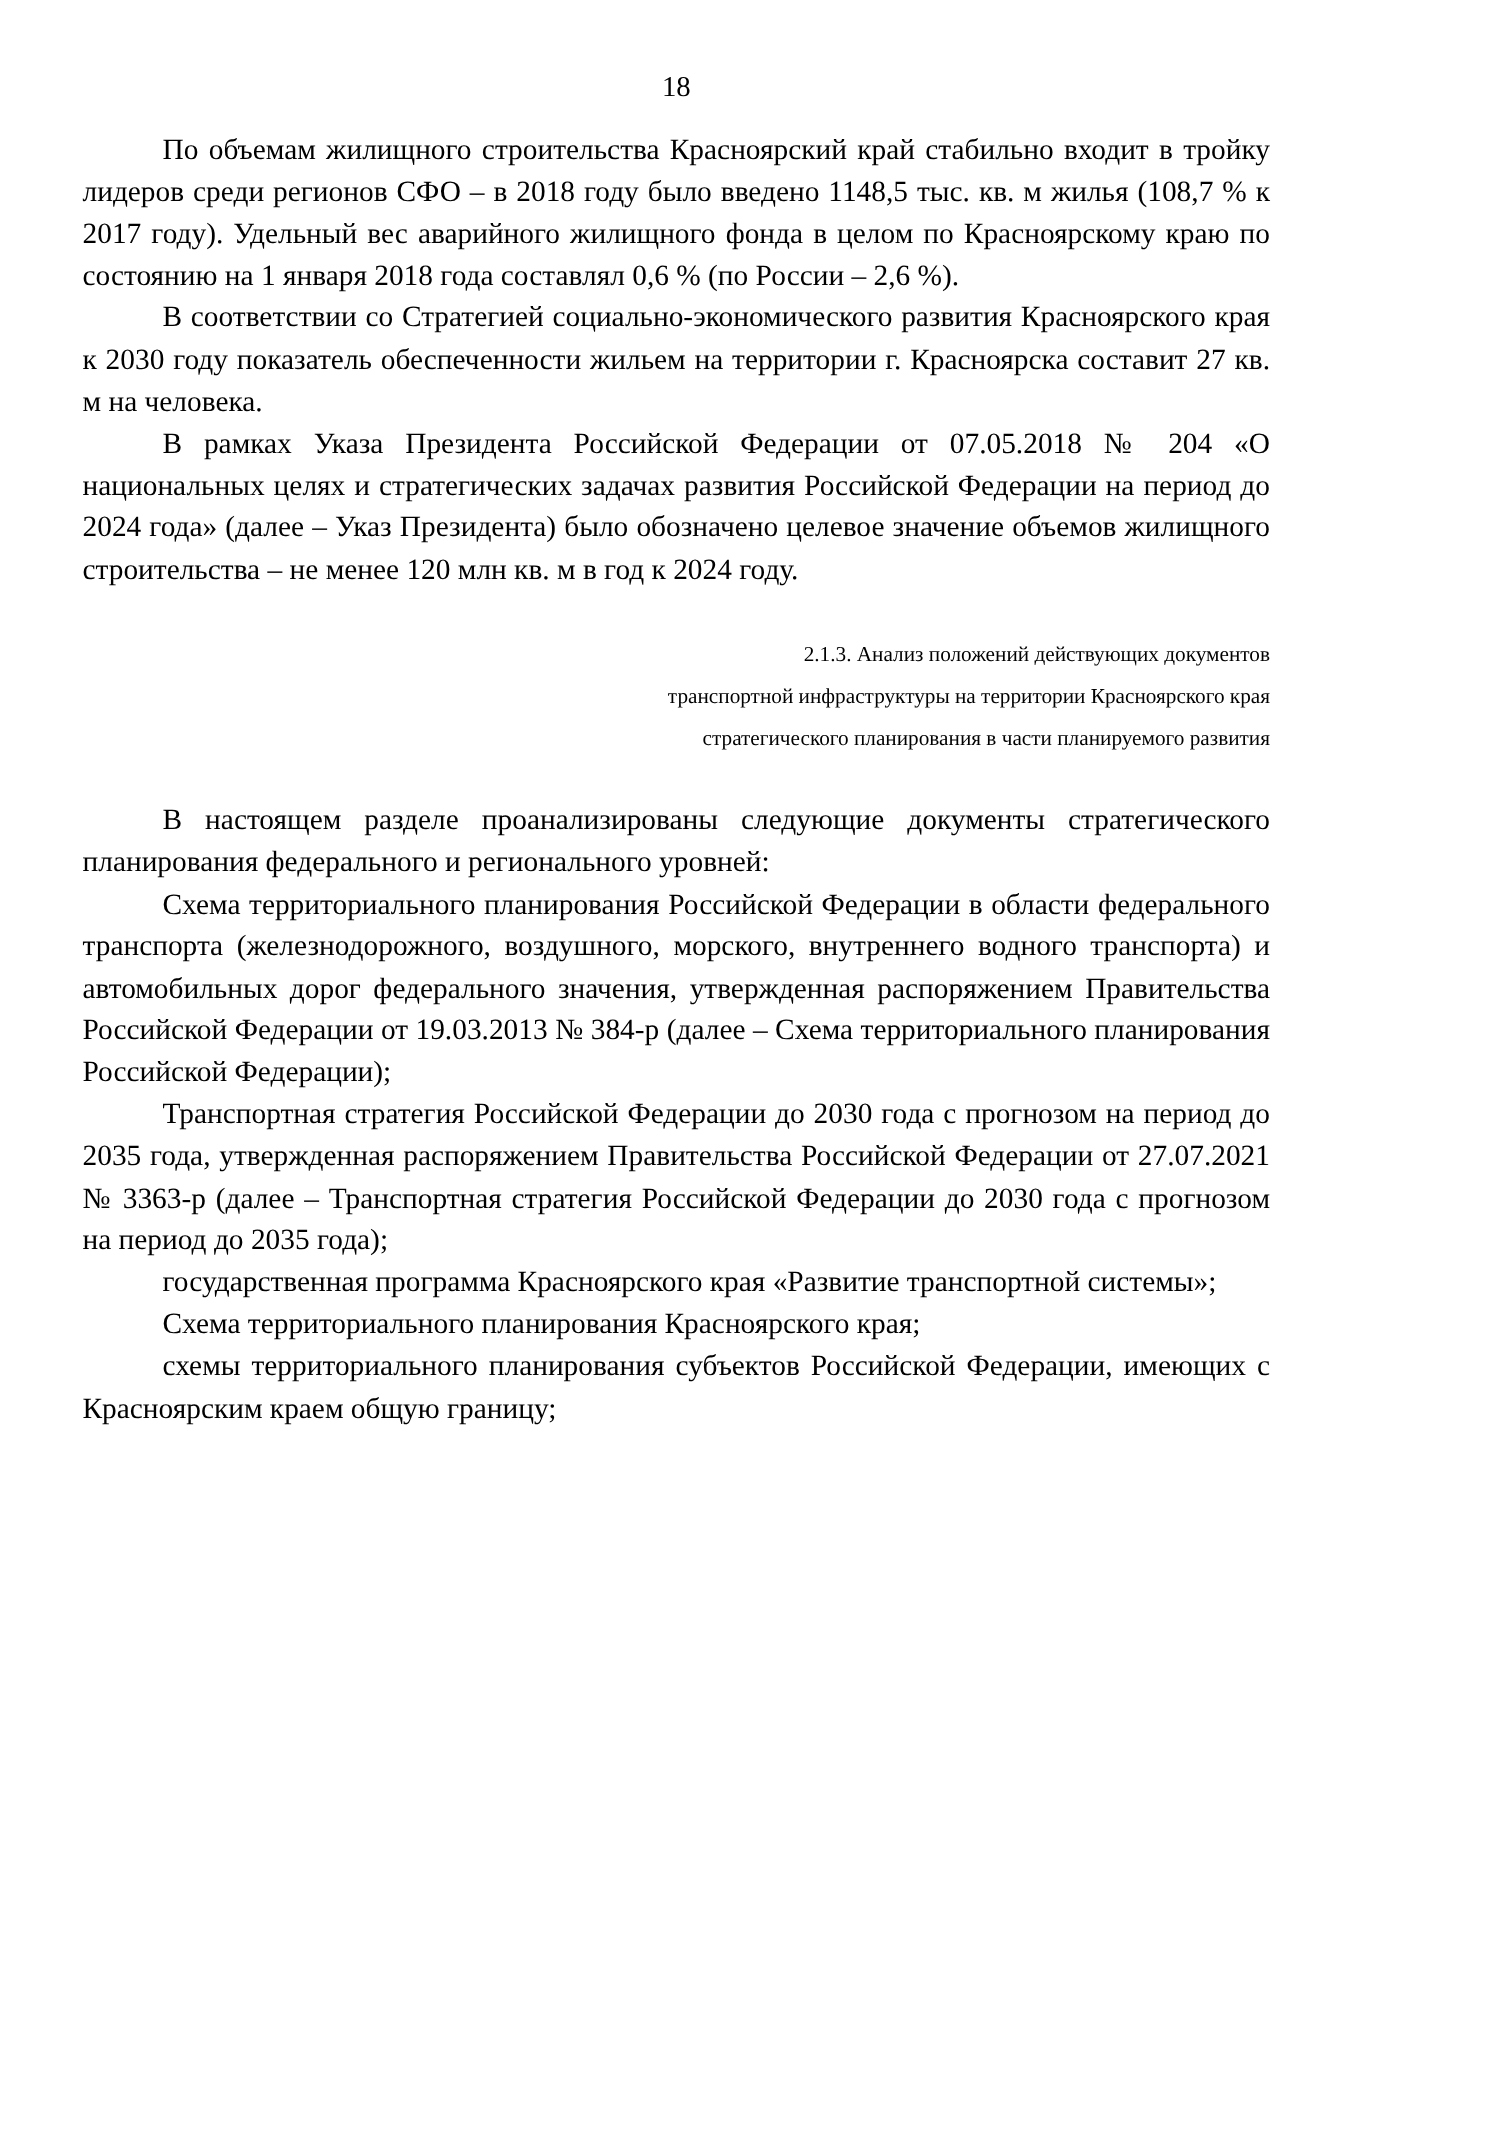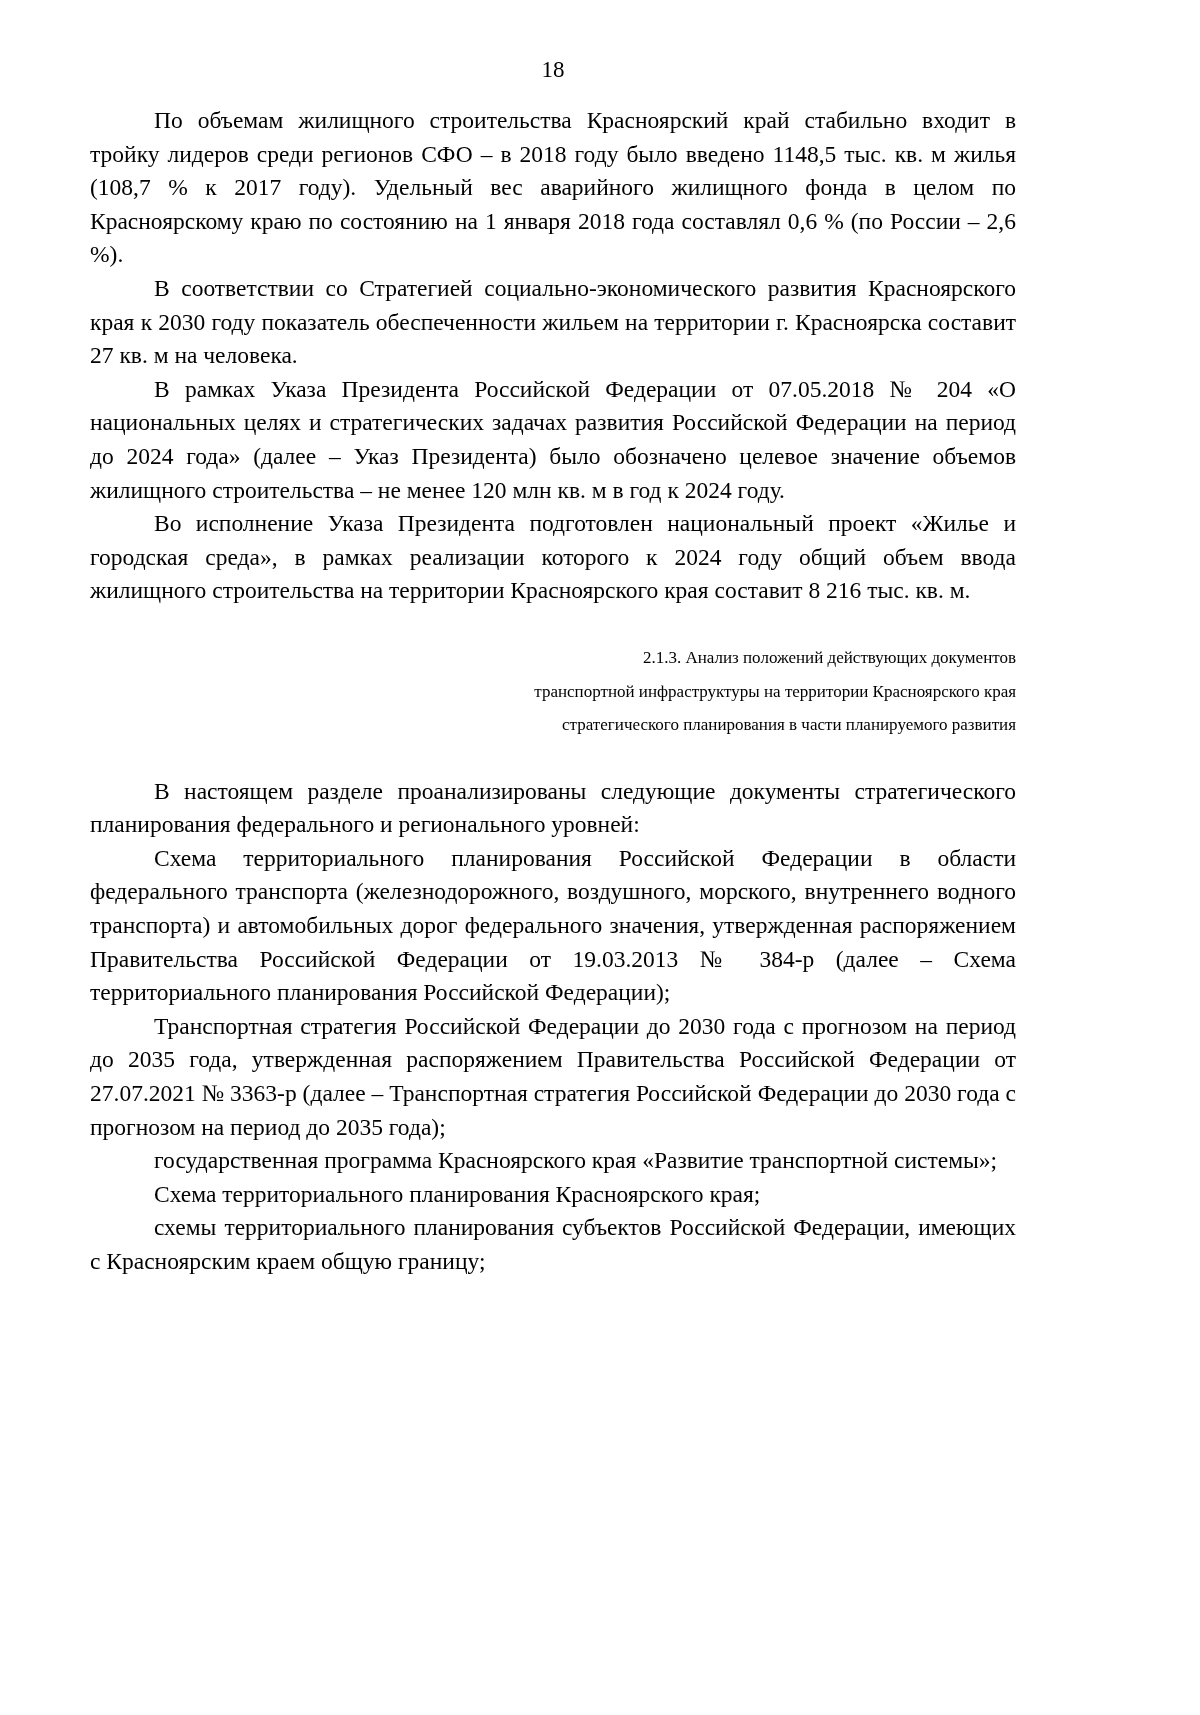--- a/index.html
+++ b/index.html
@@ -11,21 +11,21 @@
     height: 1715px;
     background: #ffffff;
     color: #000000;
     font-family: "Liberation Serif", "DejaVu Serif", serif;
     -webkit-font-smoothing: antialiased;
   }
   .page {
     box-sizing: border-box;
     width: 1200px;
     height: 1526px;
-    padding: 56px 184px 40px 90px;
+    padding: 56px 184px 40px 66px;
     background: #ffffff;
     overflow: hidden;
   }
   .page-number {
     text-align: center;
     font-size: 23px;
     line-height: 28px;
     margin: 0 0 20px 0;
   }
   .para {
@@ -52,21 +52,20 @@
 
   <div class="page-number">18</div>
 
 
   <p class="para">По объемам жилищного строительства Красноярский край стабильно входит в тройку лидеров среди регионов СФО – в 2018 году было введено 1148,5 тыс. кв. м жилья (108,7 % к 2017 году). Удельный вес аварийного жилищного фонда в целом по Красноярскому краю по состоянию на 1 января 2018 года составлял 0,6 % (по России – 2,6 %).</p>
 
   <p class="para">В соответствии со Стратегией социально-экономического развития Красноярского края к 2030 году показатель обеспеченности жильем на территории г. Красноярска составит 27 кв. м на человека.</p>
 
   <p class="para">В рамках Указа Президента Российской Федерации от 07.05.2018 № 204 «О национальных целях и стратегических задачах развития Российской Федерации на период до 2024 года» (далее – Указ Президента) было обозначено целевое значение объемов жилищного строительства – не менее 120 млн кв. м в год к 2024 году.</p>
 
-  <p class="para">Во исполнение Указа Президента подготовлен национальный проект «Жилье и городская среда», в рамках реализации которого к 2024 году общий объем ввода жилищного строительства на территории Красноярского края составит 8 216 тыс. кв. м.</p>
 
   <div class="heading">
     <div>2.1.3. Анализ положений действующих документов</div>
     <div>транспортной инфраструктуры на территории Красноярского края</div>
     <div>стратегического планирования в части планируемого развития</div>
   </div>
 
   <p class="para">В настоящем разделе проанализированы следующие документы стратегического планирования федерального и регионального уровней:</p>
 
   <p class="para">Схема территориального планирования Российской Федерации в области федерального транспорта (железнодорожного, воздушного, морского, внутреннего водного транспорта) и автомобильных дорог федерального значения, утвержденная распоряжением Правительства Российской Федерации от 19.03.2013 № 384-р (далее – Схема территориального планирования Российской Федерации);</p>

